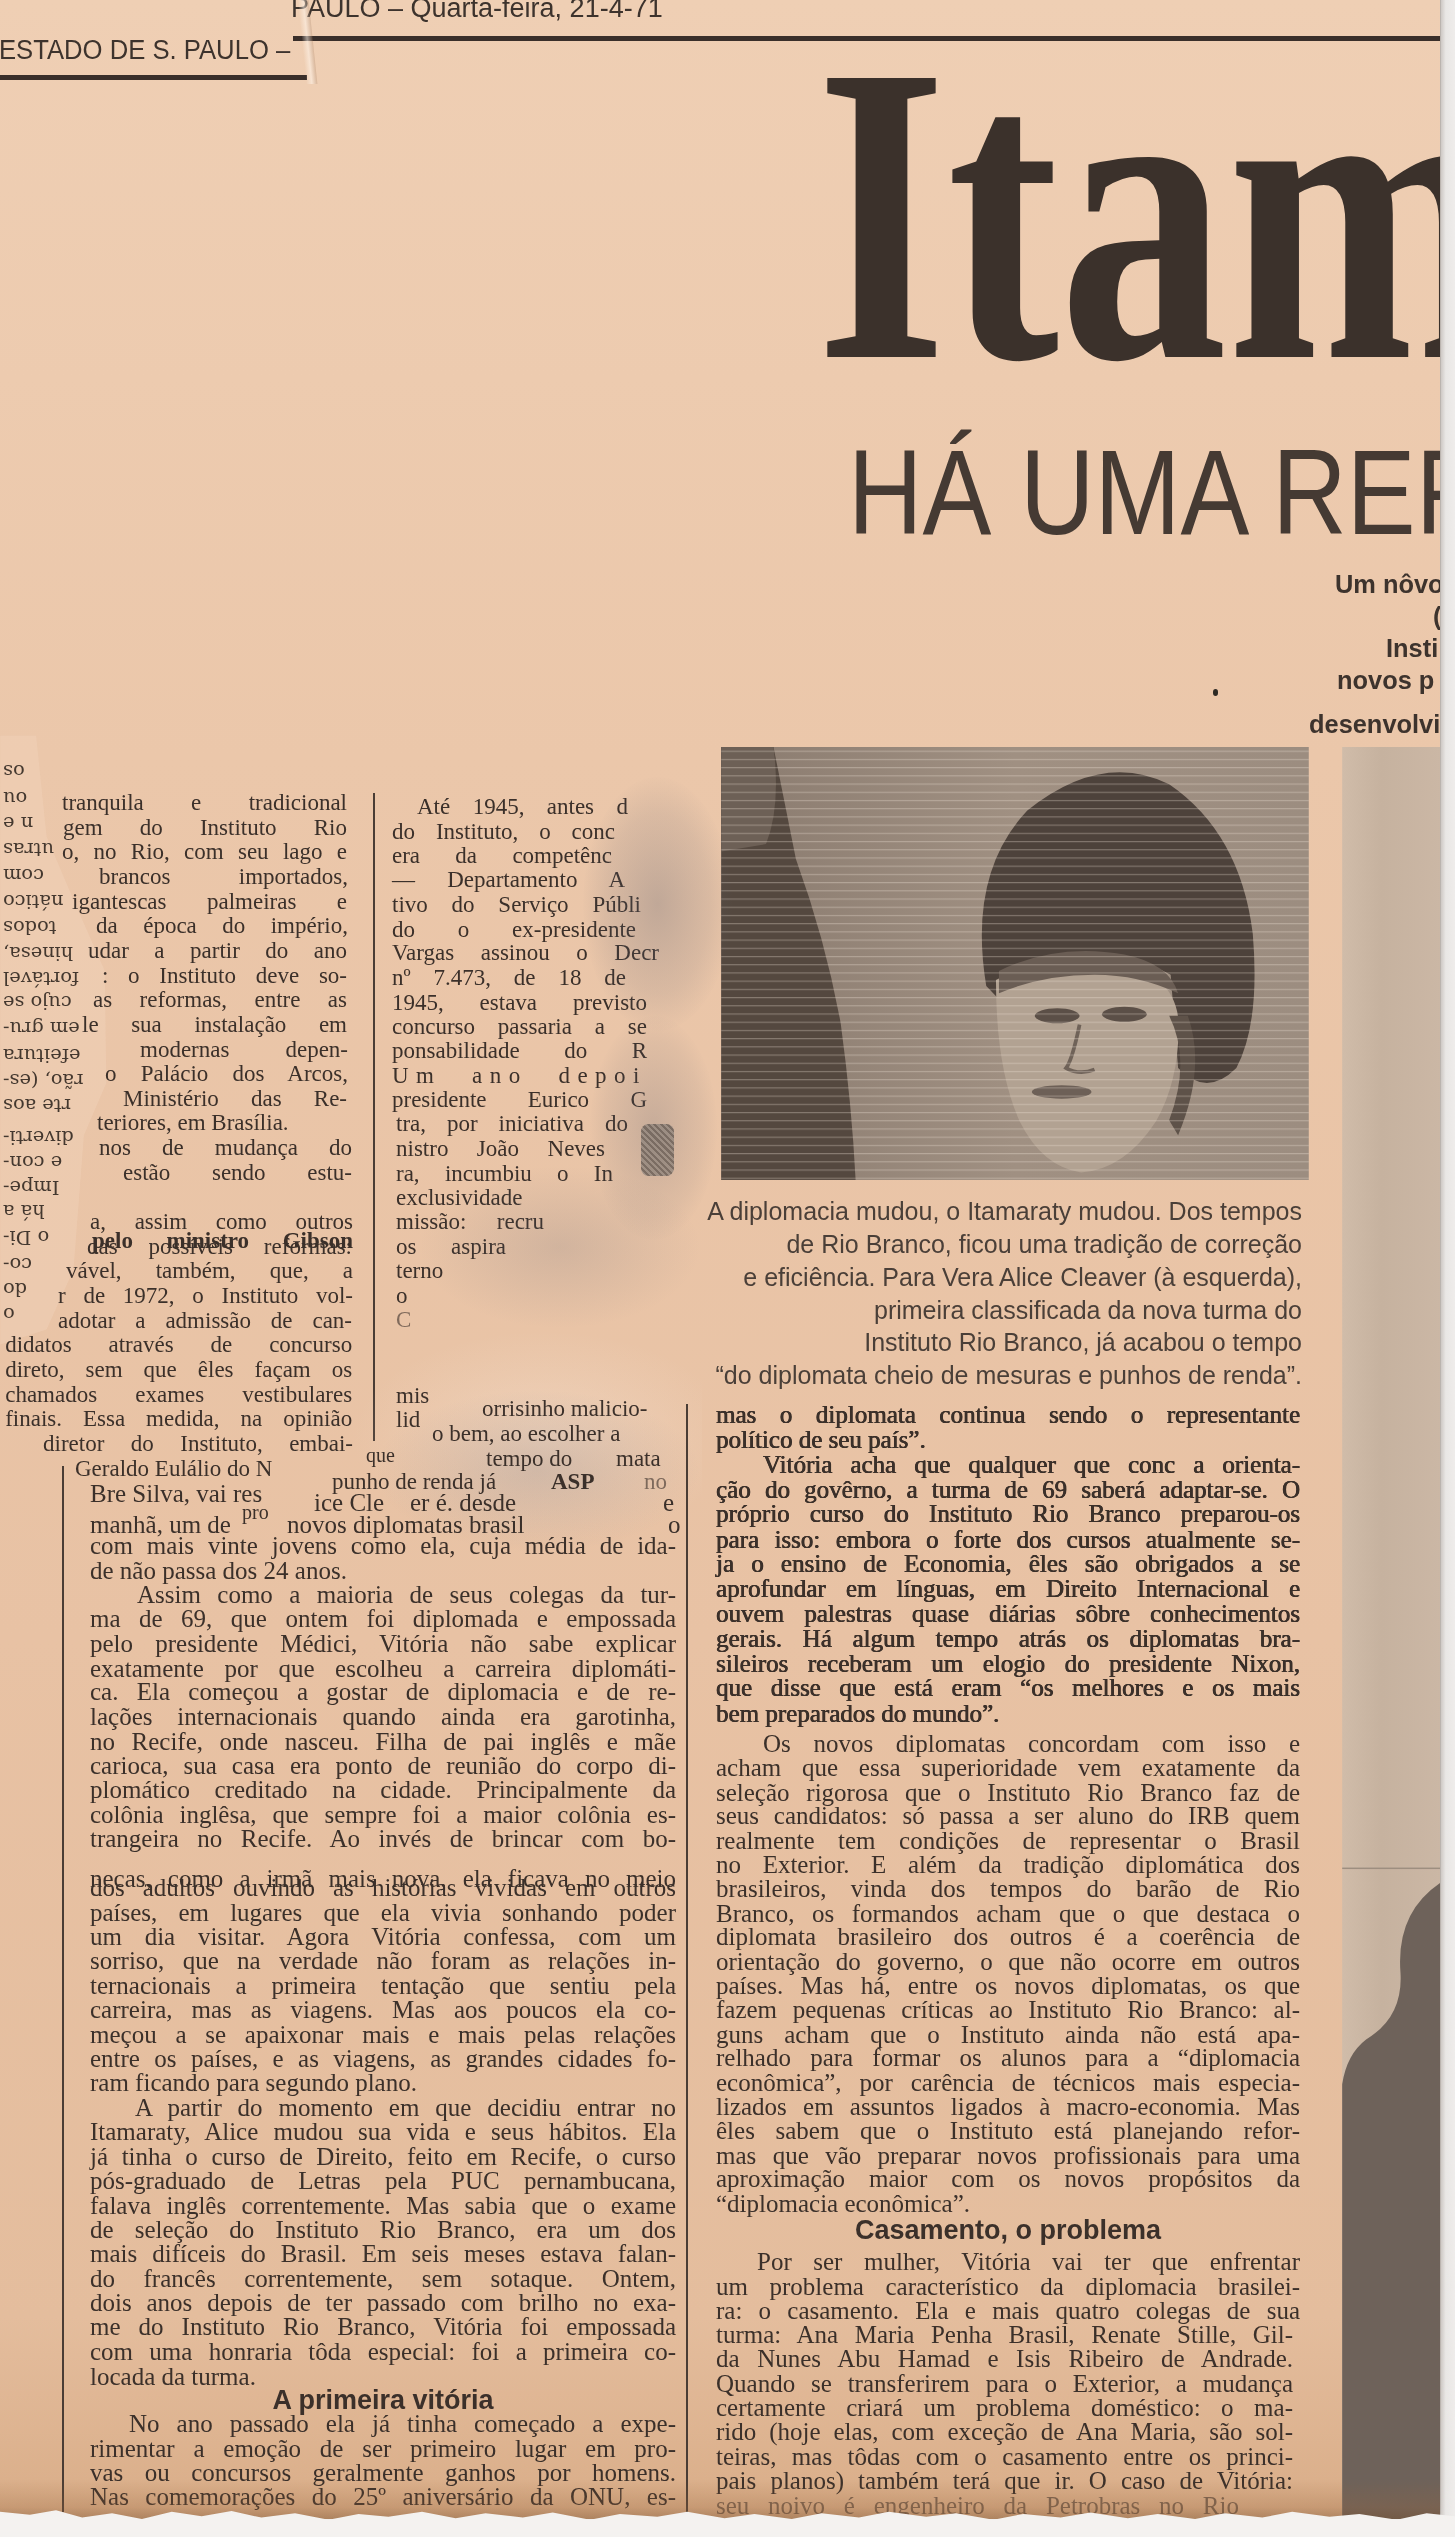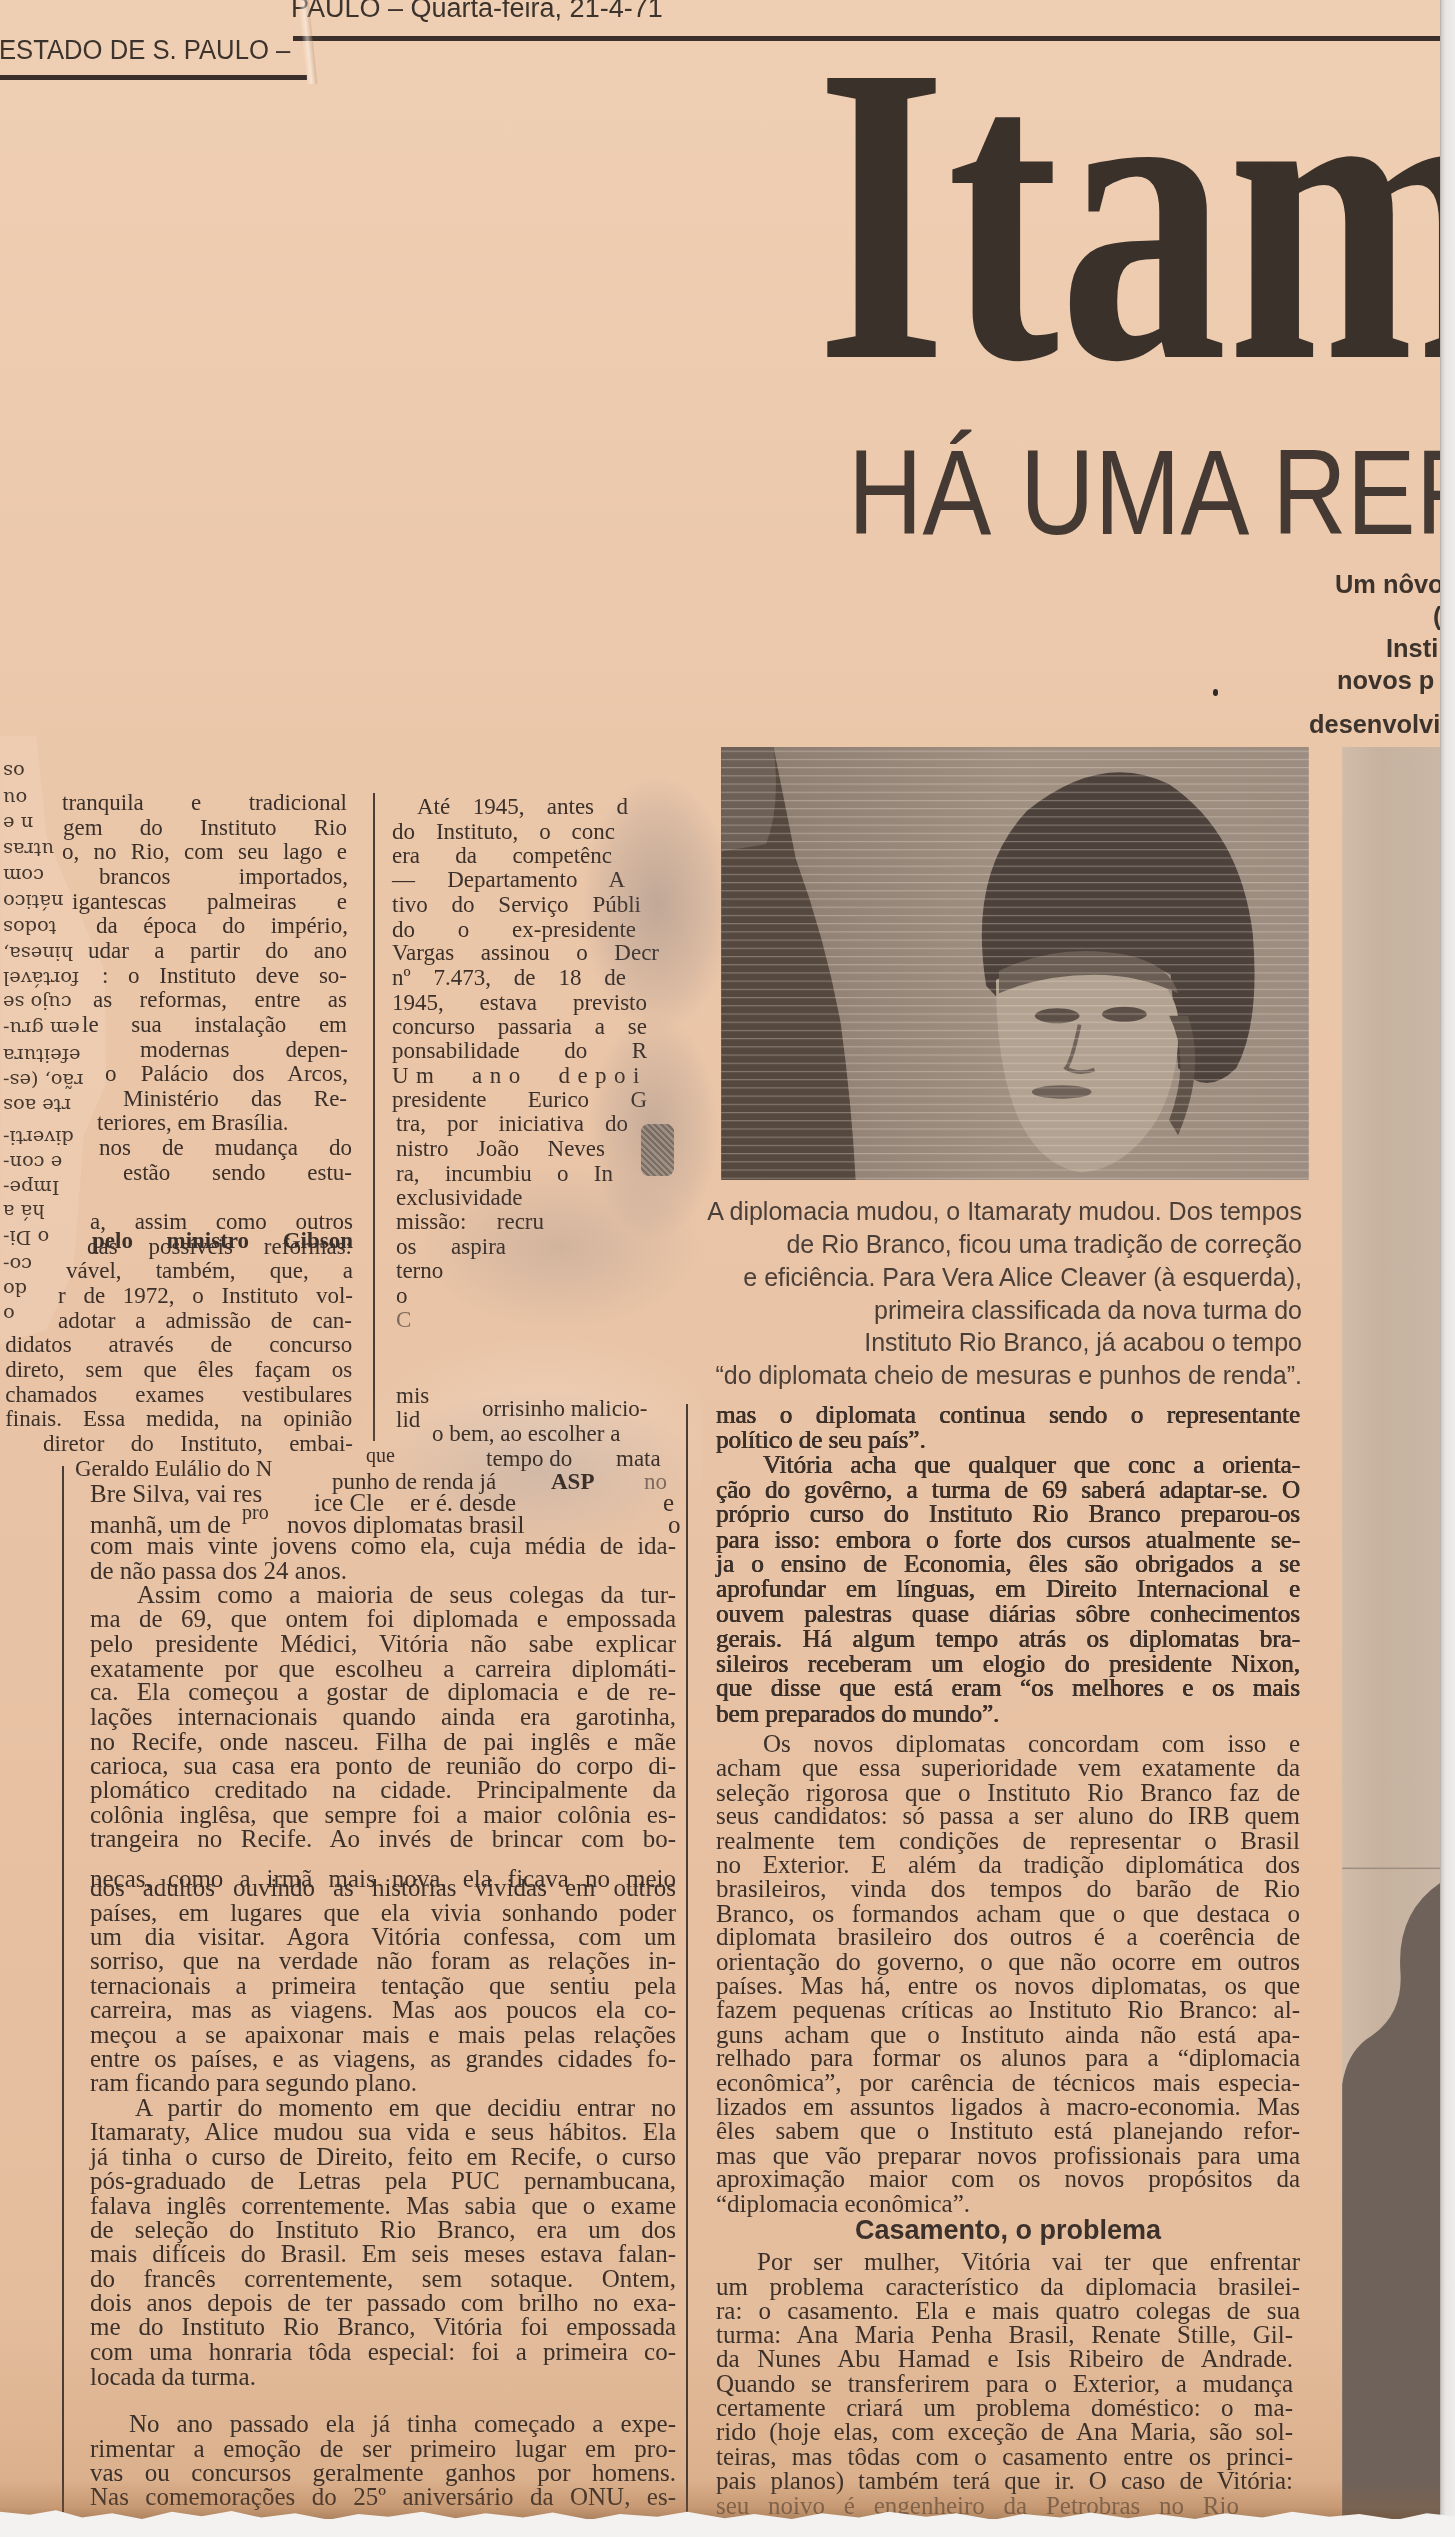--- a/index.html
+++ b/index.html
@@ -255,20 +255,21 @@
       <div class="ln j" style="top:635px;left:90px;width:586px;">pós-graduado de Letras pela PUC pernambucana,</div>
       <div class="ln j" style="top:660px;left:90px;width:586px;">falava inglês correntemente. Mas sabia que o exame</div>
       <div class="ln j" style="top:684px;left:90px;width:586px;">de seleção do Instituto Rio Branco, era um dos</div>
       <div class="ln j" style="top:708px;left:90px;width:586px;">mais difíceis do Brasil. Em seis meses estava falan-</div>
       <div class="ln j" style="top:733px;left:90px;width:586px;">do francês correntemente, sem sotaque. Ontem,</div>
       <div class="ln j" style="top:757px;left:90px;width:586px;">dois anos depois de ter passado com brilho no exa-</div>
       <div class="ln j" style="top:781px;left:90px;width:586px;">me do Instituto Rio Branco, Vitória foi empossada</div>
       <div class="ln j" style="top:806px;left:90px;width:586px;">com uma honraria tôda especial: foi a primeira co-</div>
       <div class="ln l" style="top:831px;left:90px;">locada da turma.</div>
     </div>
+    <div class="subtitle" style="left:90px;width:586px;top:2387px;">A primeira vitória</div>
     <div class="col low" style="top:2411px;">
       <div class="ln j" style="top:0;left:129px;width:547px;">No ano passado ela já tinha começado a expe-</div>
       <div class="ln j" style="top:25px;left:90px;width:586px;font-family:Liberation Serif, serif;">rimentar a emoção de ser primeiro lugar em pro-</div>
       <div class="ln j" style="top:49px;left:90px;width:586px;">vas ou concursos geralmente ganhos por homens.</div>
       <div class="ln j" style="top:73px;left:90px;width:586px;">Nas comemorações do 25º aniversário da ONU, es-</div>
     </div>
 
     <div class="col low" style="top:1402px;">
       <div class="ln j heavy" style="top:0;left:716px;width:584px;">mas o diplomata continua sendo o representante</div>
       <div class="ln l heavy" style="top:25px;left:716px;">político de seu país”.</div>

